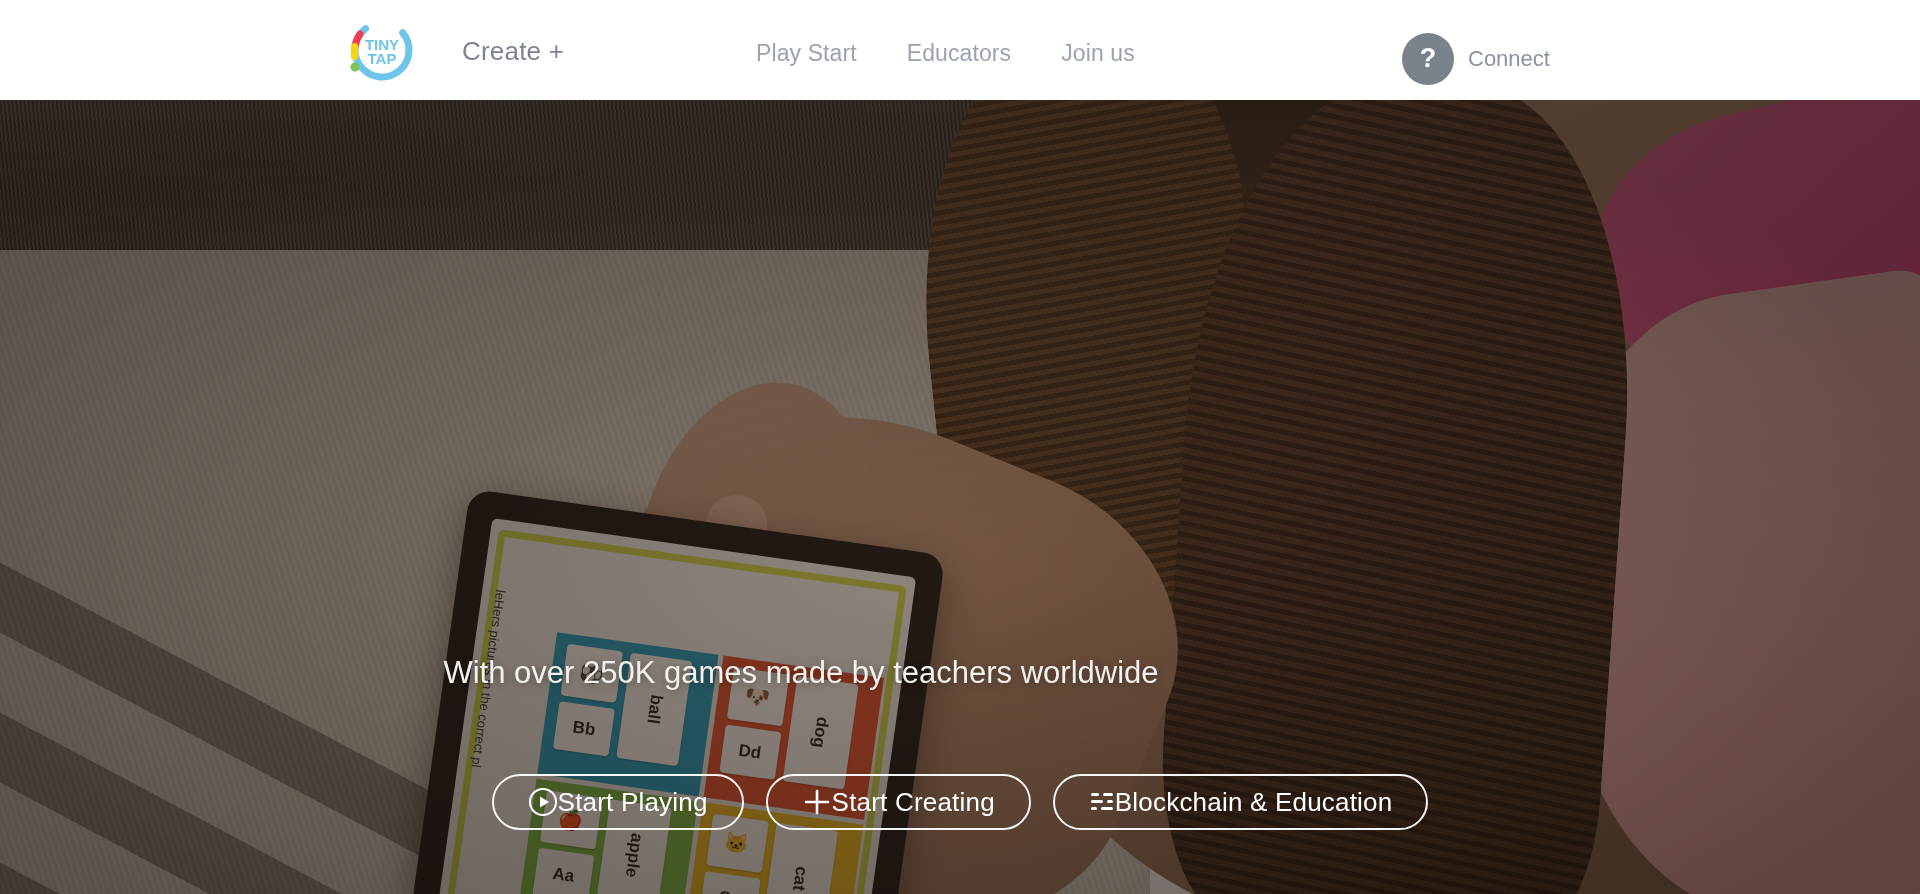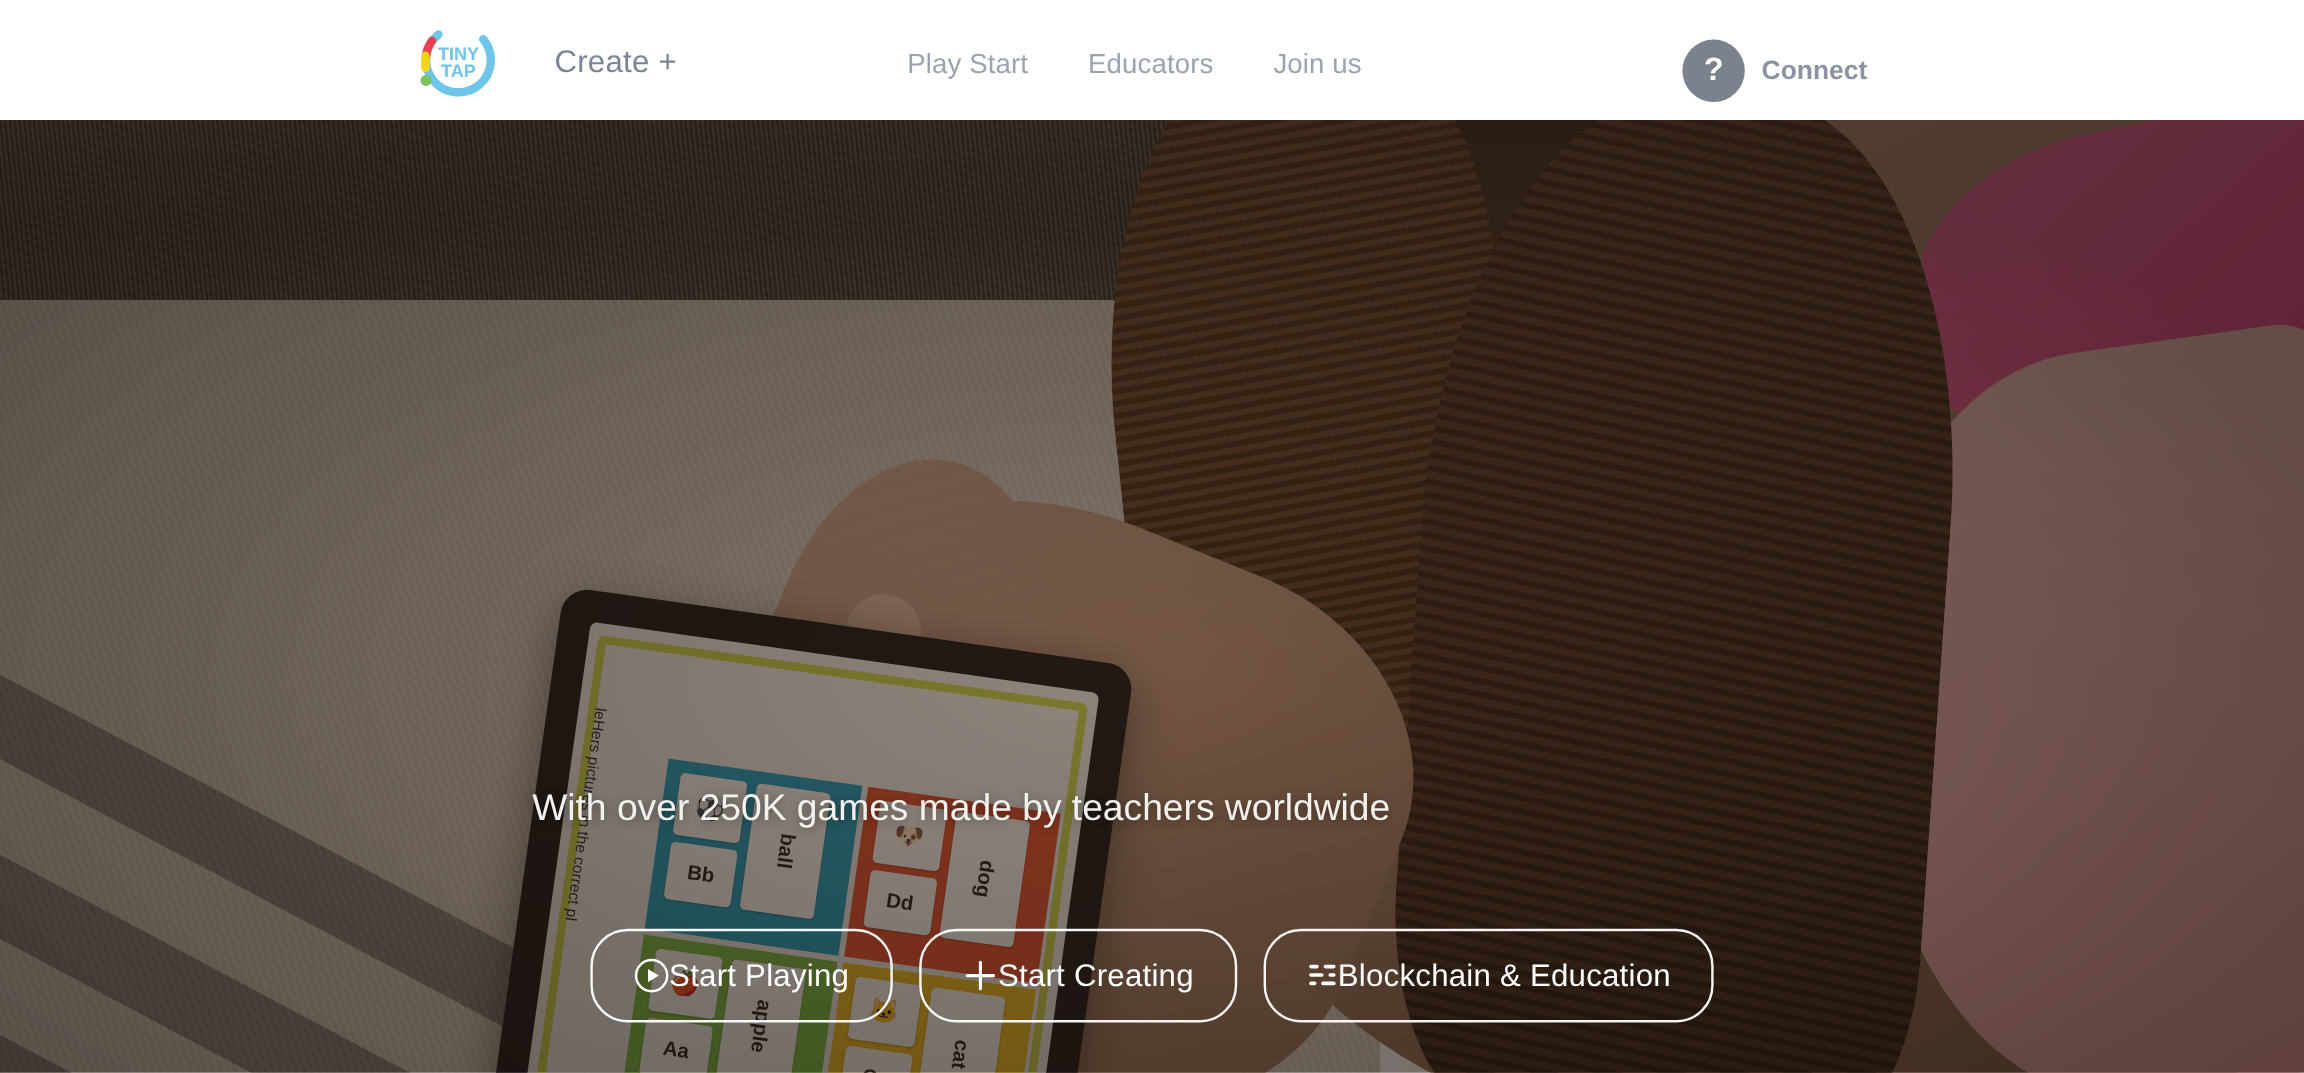--- a/index.html
+++ b/index.html
@@ -58,21 +58,21 @@
   .avatar {
     width:52px; height:52px; border-radius:50%;
     background:#7a838c;
     display:flex; align-items:center; justify-content:center;
   }
   .avatar-q {
     color:#ffffff; font-size:27px; font-weight:700; line-height:1;
     margin-top:-1px;
   }
   .connect-label {
-    font-size:22px; font-weight:700; color:#8a93a0; white-space:nowrap;
+    font-size:22px; font-weight:400; color:#8a93a0; white-space:nowrap;
   }
 
   
   .hero {
     position:absolute; top:100px; left:0;
     width:1920px; height:794px;
     overflow:hidden;
   }
   .hero-photo { position:absolute; inset:0; }
 
@@ -245,21 +245,21 @@
     position:absolute; left:0; top:555px; width:1602px;
     text-align:center;
     font-size:31px; font-weight:400; color:#f3f1ee;
     text-shadow:0 2px 8px rgba(0,0,0,.35);
   }
   .cta-row {
     position:absolute; left:0; top:674px; width:1920px;
     display:flex; align-items:center; justify-content:center; gap:22px;
   }
   .cta {
-    height:78px; border-radius:31px;
+    height:56px; border-radius:31px;
     border:2px solid rgba(255,255,255,.95);
     background:transparent;
     display:flex; align-items:center; justify-content:center; 
     padding:0 34px; cursor:pointer;
   }
   .cta-label {
     font-size:26px; color:#ffffff; white-space:nowrap; letter-spacing:.2px;
   }
   .cta-icon { display:flex; align-items:center; justify-content:center; }
 </style>

